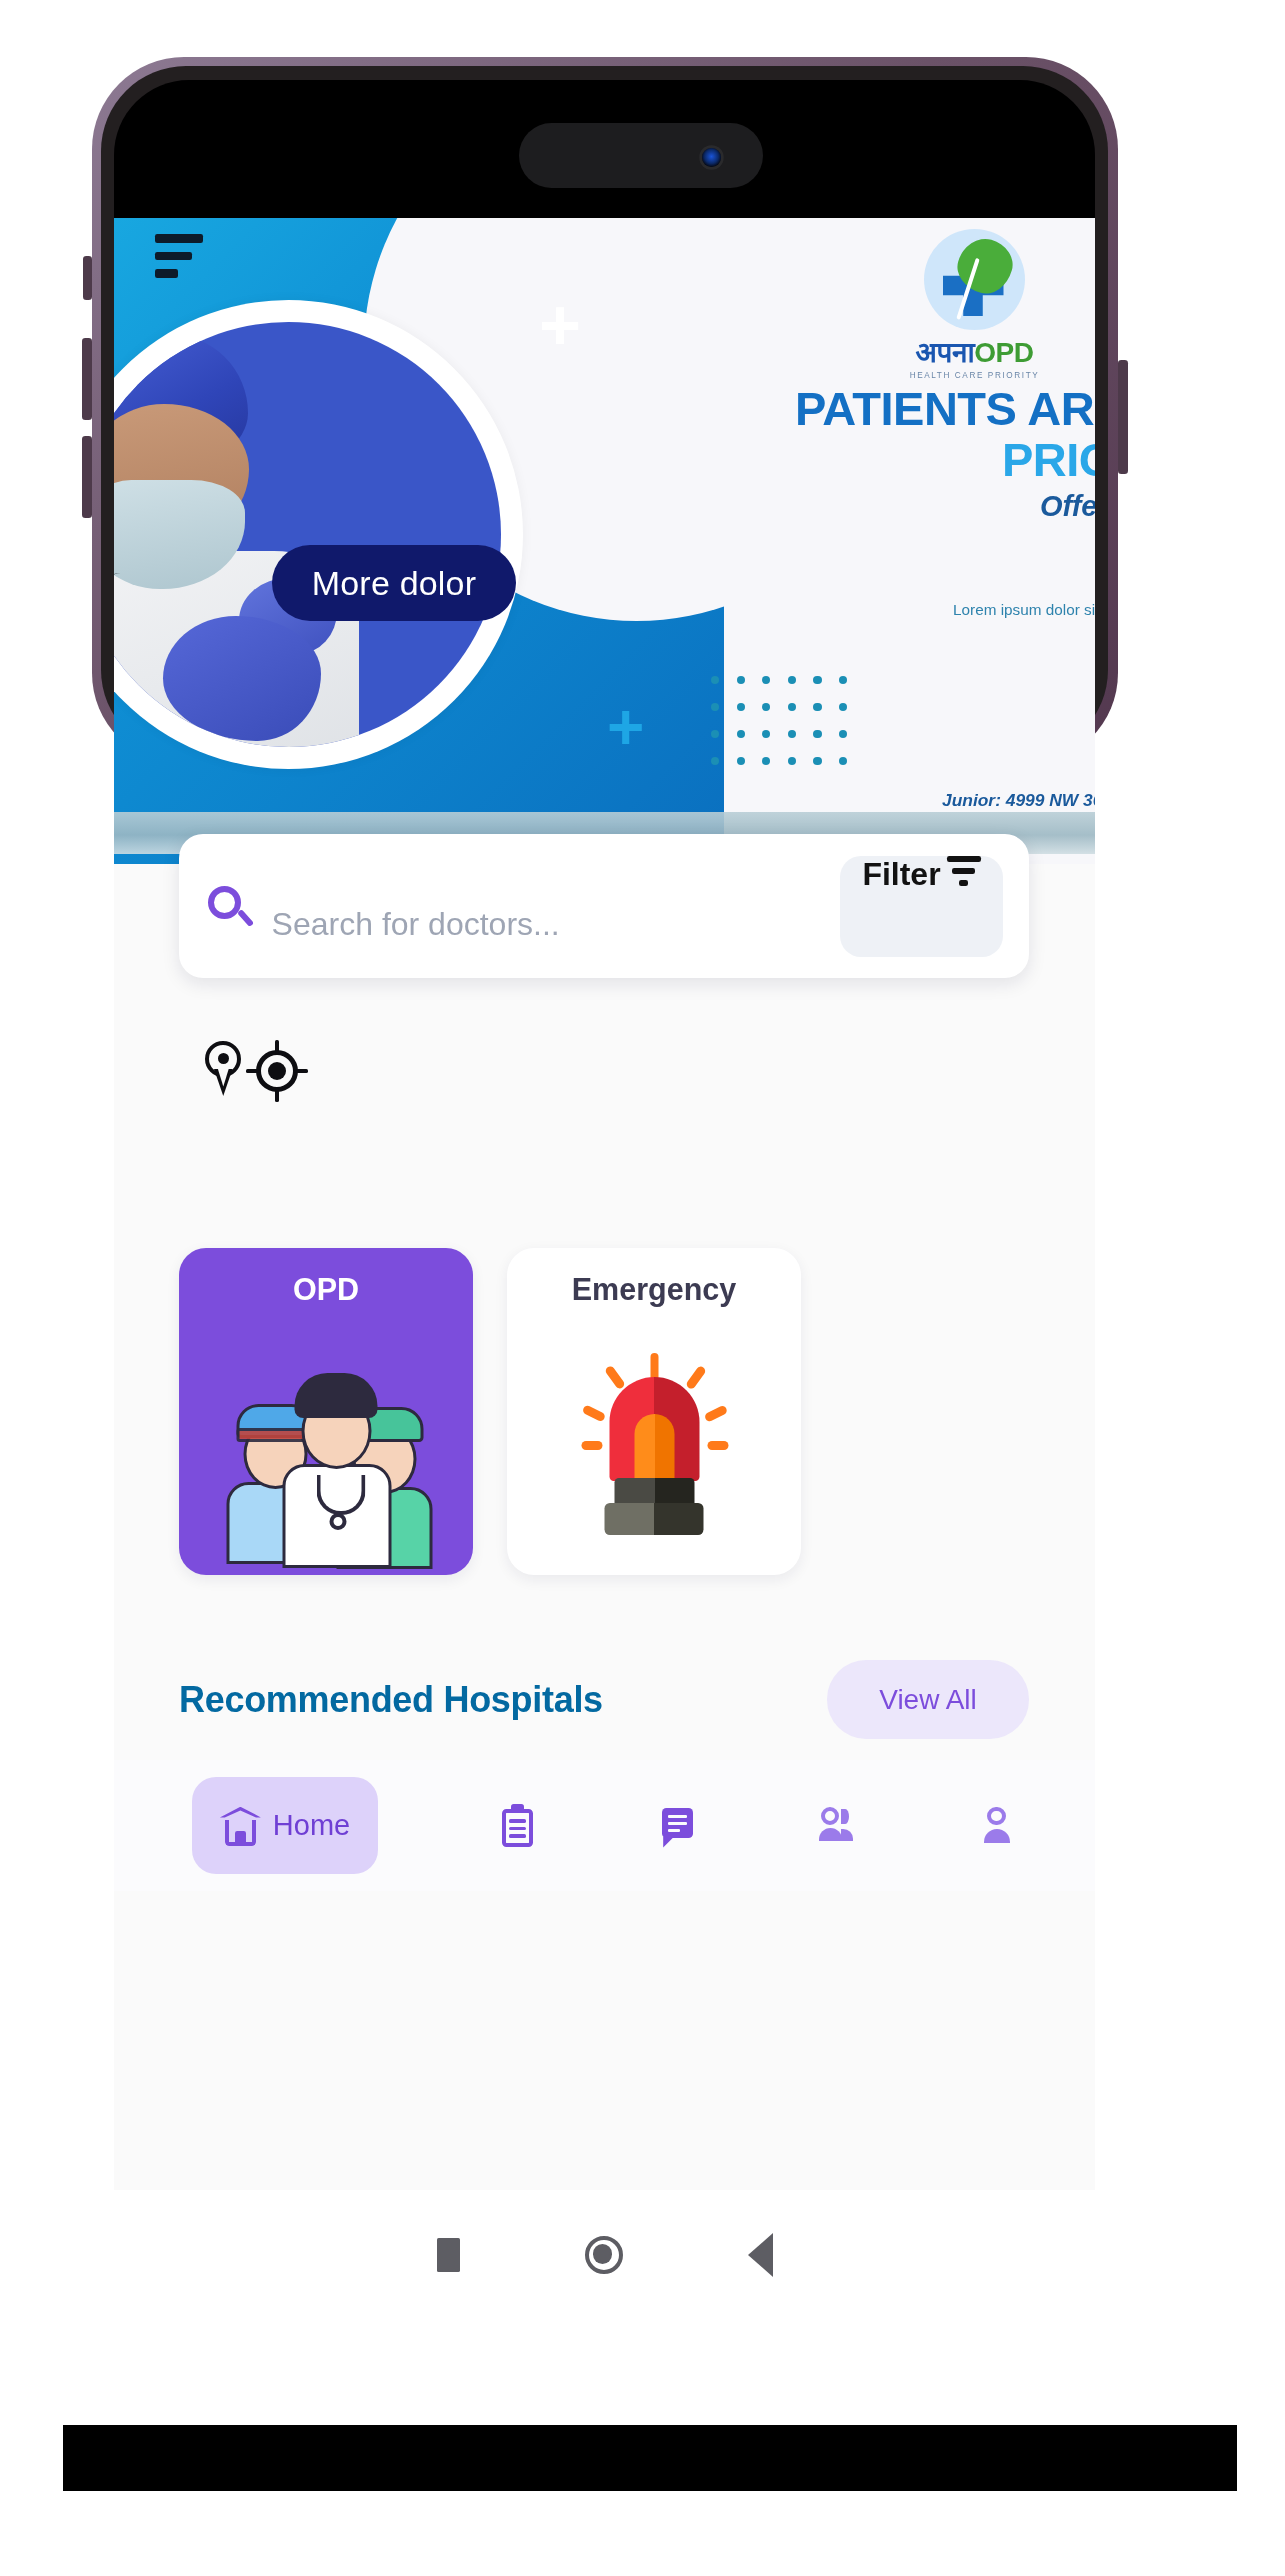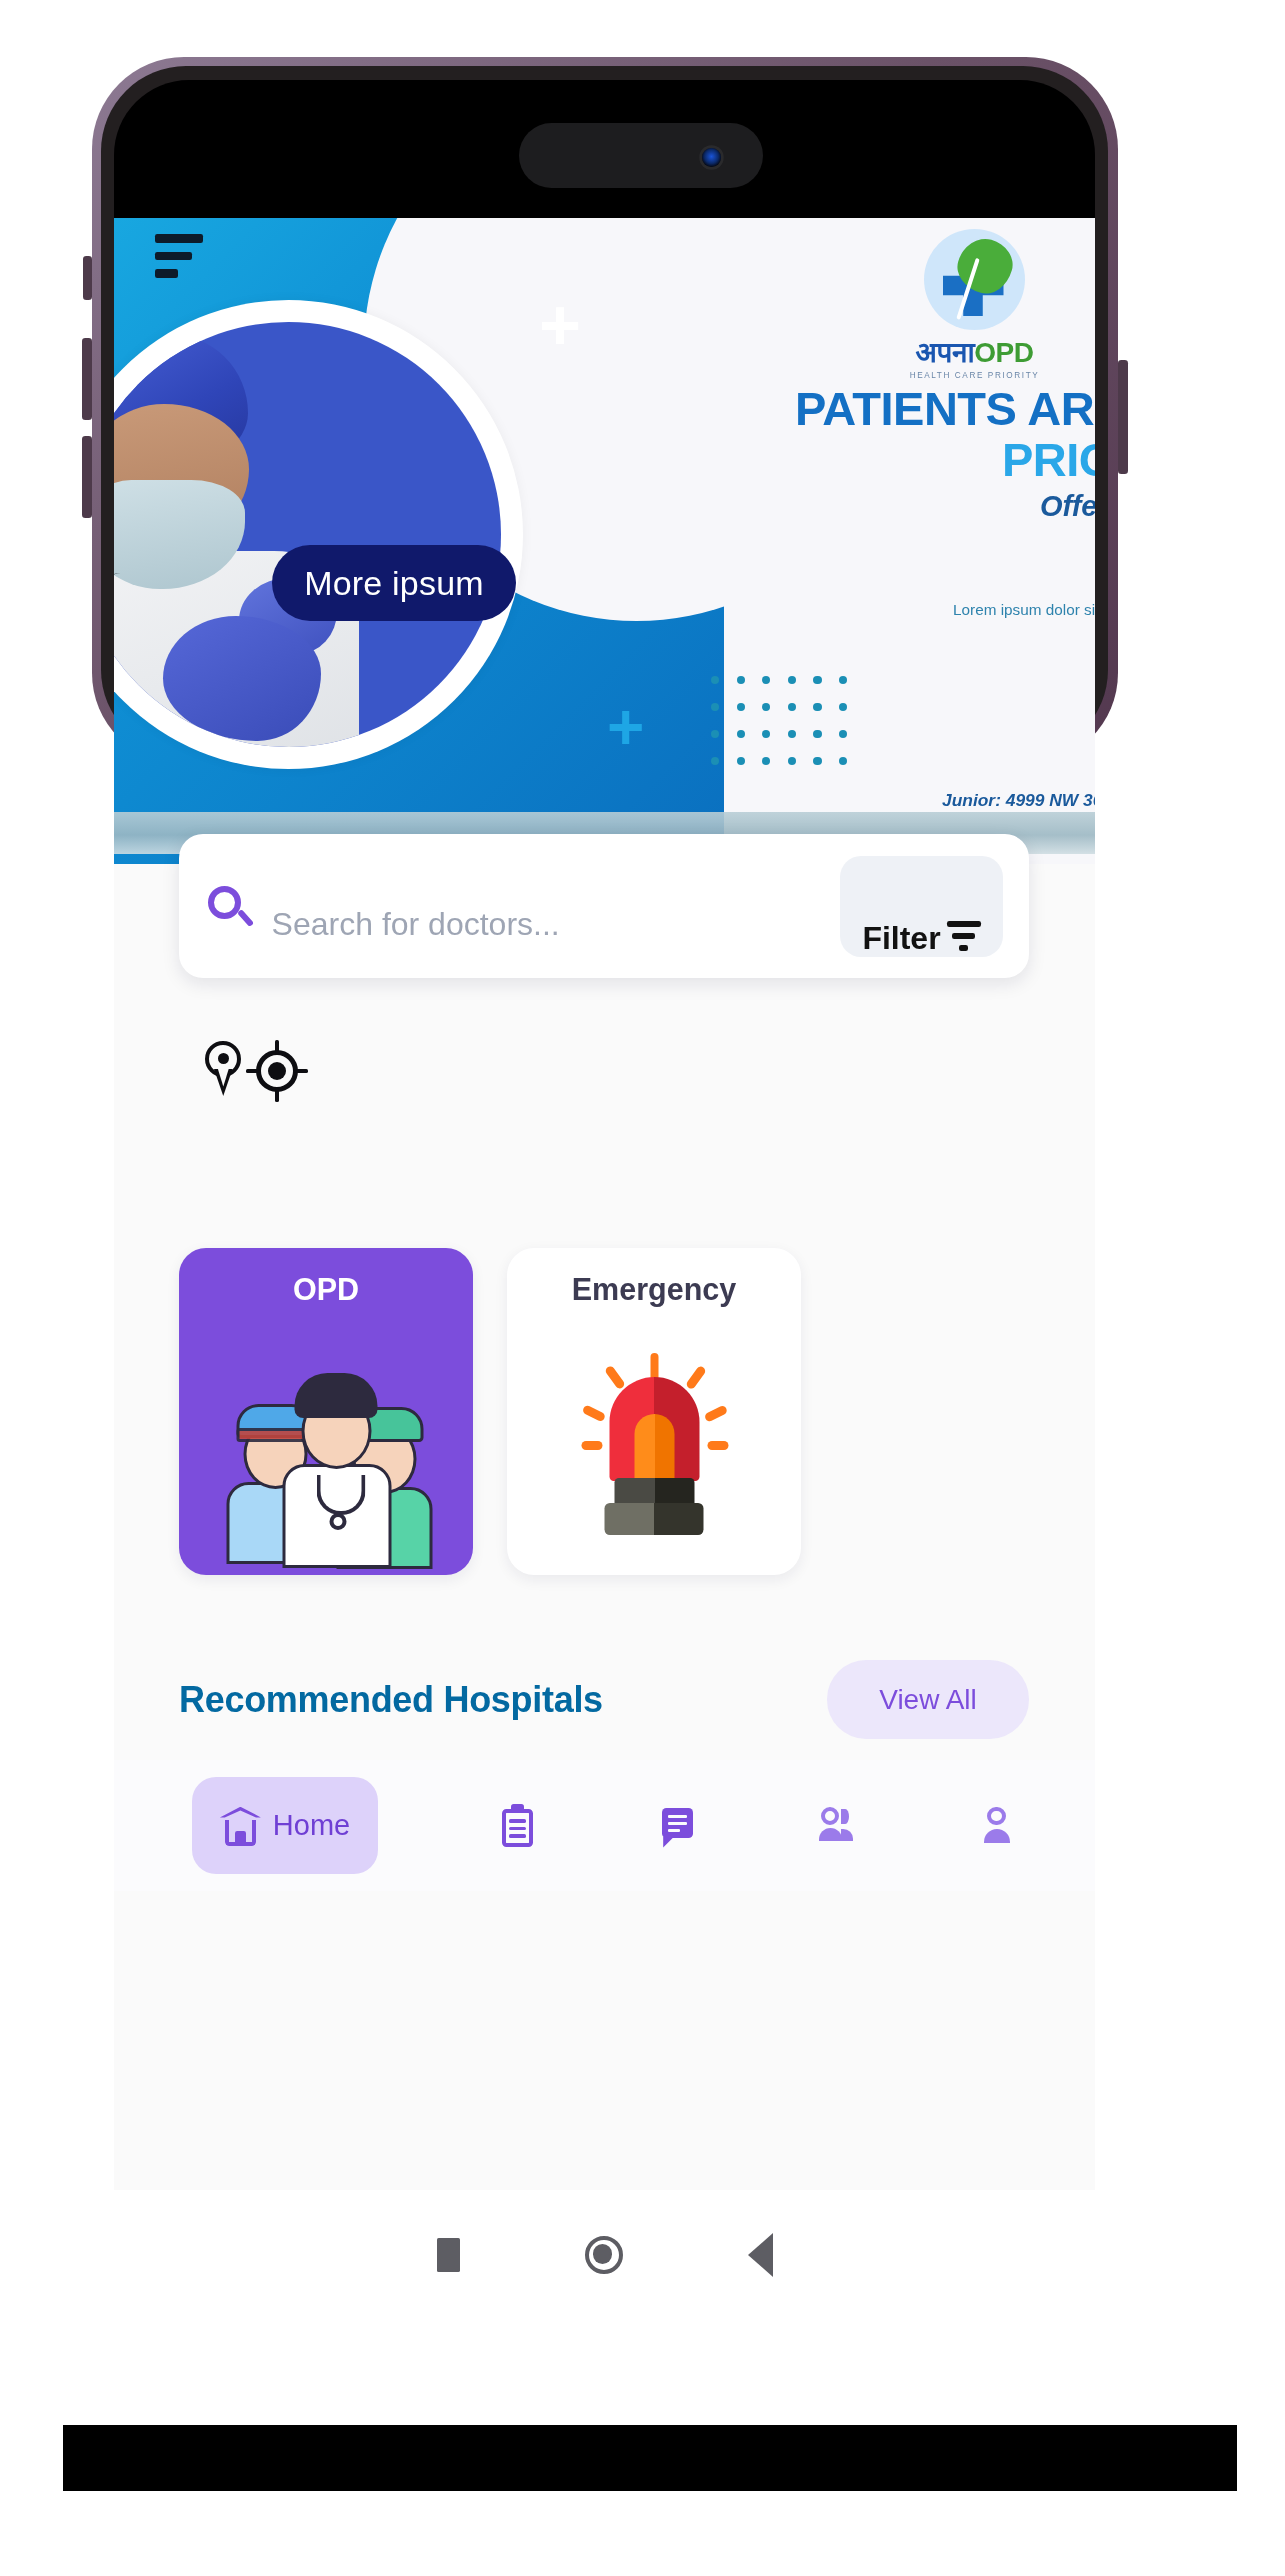--- a/index.html
+++ b/index.html
@@ -165,21 +165,21 @@
   #search-icon{width:47px;height:47px;flex:0 0 47px;position:relative;}
   #search-icon .ring{position:absolute;left:3.3px;top:3.3px;width:33px;height:33px;border-radius:50%;
                      border:6px solid #7c4ddc;box-sizing:border-box;}
   #search-icon .handle{position:absolute;left:32px;top:30.5px;width:6px;height:18.5px;border-radius:3.3px;
                        background:#7c4ddc;transform:rotate(-42deg);transform-origin:top left;}
   #search-input{flex:1;border:0;outline:none;background:transparent;font-size:32px;color:#111;
                 font-family:"Liberation Sans",sans-serif;padding-left:19.6px;margin-top:36px;}
   #search-input::placeholder{color:#9ea5b4;}
   #filter-btn{
     width:163px;height:101px;border-radius:21px;background:#eef1f6;display:flex;
-    align-items:flex-end;justify-content:center;gap:6px;flex:0 0 163px;
+    align-items:flex-start;justify-content:center;gap:6px;flex:0 0 163px;
   }
   #filter-btn .lbl{font-size:32px;font-weight:700;color:#121212;}
   #filter-icon{width:34px;}
   #filter-icon i{display:block;height:6px;border-radius:2.2px;background:#121212;margin-bottom:6px;}
   #filter-icon i:nth-child(1){width:34px;}
   #filter-icon i:nth-child(2){width:23px;margin-left:5.4px;}
   #filter-icon i:nth-child(3){width:8.7px;margin-left:12.5px;}
 
   
   #location-row{
@@ -340,21 +340,21 @@
 
     <div id="hamburger">
       <i></i>
         <i></i>
         <i></i>
     </div>
 
     <div class="plus-mark" id="plus-top">+</div>
     <div class="plus-mark" id="plus-bottom">+</div>
 
-    <div id="more-info">More ipsum</div>
+    <div id="more-info">More dolor</div>
 
 
     <div class="logo-wrap">
       <div class="logo-circle">
         <div class="lc-cross-b"></div>
         <div class="lc-leaf-g"></div>
         <div class="lc-stem"></div>
       </div>
       <div class="logo-text">
         <span class="hi">अपना</span><span class="opd">OPD</span>

